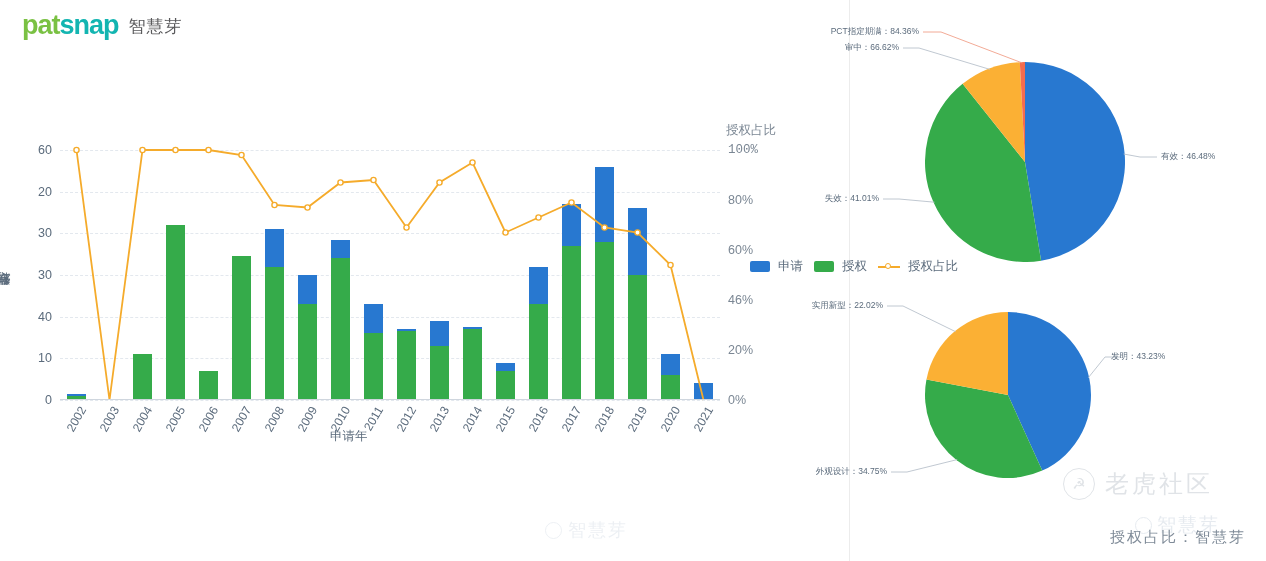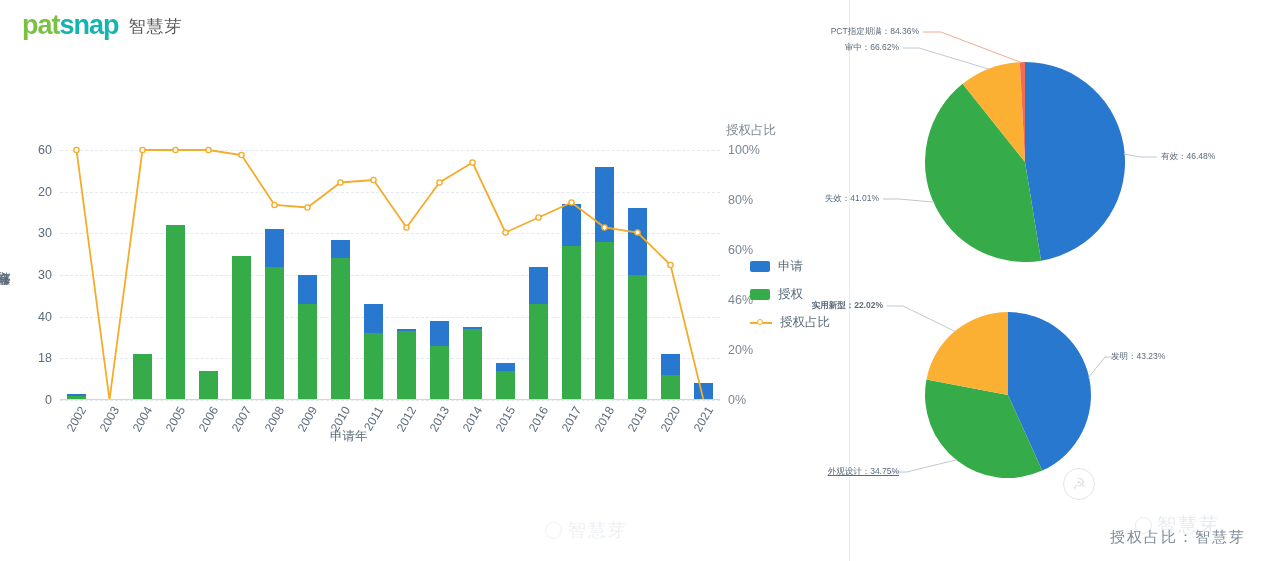--- a/index.html
+++ b/index.html
@@ -38,21 +38,21 @@
   .xlabels{position:absolute;left:60px;top:calc(40px + 250px);width:660px;height:60px;display:flex;}
   .xslot{flex:1;position:relative;}
   .xlab{position:absolute;left:50%;top:4px;font-size:12px;color:#5b6b7c;white-space:nowrap;
         transform-origin:left top;transform:rotate(-60deg) translate(-100%,0);}
   #ylabel-left{position:absolute;left:-4px;top:185px;font-size:12.5px;color:#5b6b7c;
         writing-mode:vertical-rl;transform:rotate(180deg);white-space:nowrap;}
   #xlabel{position:absolute;left:330px;top:318px;font-size:12.5px;color:#5b6b7c;}
   #ylabel-right{position:absolute;left:726px;top:12px;font-size:12.5px;color:#7b8794;white-space:nowrap;}
 
   
-  #legend{position:absolute;left:750px;top:258px;display:flex;flex-direction:column;gap:11px;}
+  #legend{position:absolute;left:750px;top:258px;display:flex;flex-direction:row;gap:11px;}
   .lg-item{display:flex;align-items:center;gap:8px;font-size:12.5px;color:#5b6b7c;}
   .lg-swatch{width:20px;height:11px;border-radius:2px;}
   .lg-line{width:22px;height:11px;position:relative;}
   .lg-line::before{content:"";position:absolute;left:0;top:5px;width:22px;height:2px;background:#f5ab2b;}
   .lg-line::after{content:"";position:absolute;left:7px;top:2px;width:6px;height:6px;border-radius:50%;
                   background:#fff;border:1.6px solid #f5ab2b;box-sizing:border-box;}
 
   
   .pie-wrap{position:absolute;}
   .pie-label{position:absolute;font-size:8.5px;color:#5b6b7c;white-space:nowrap;}
@@ -97,34 +97,34 @@
           <div class="grid-line" style="top: 250px;"></div>
           <div class="grid-line" style="top: 208.333px;"></div>
           <div class="grid-line" style="top: 166.667px;"></div>
           <div class="grid-line" style="top: 125px;"></div>
           <div class="grid-line" style="top: 83.3333px;"></div>
           <div class="grid-line" style="top: 41.6667px;"></div>
           <div class="grid-line" style="top: 0px;"></div>
         </div>
       <div id="yticks">
           <div class="ytick" style="top: 250px;">0</div>
-          <div class="ytick" style="top: 208.333px;">18</div>
+          <div class="ytick" style="top: 208.333px;">10</div>
           <div class="ytick" style="top: 166.667px;">40</div>
           <div class="ytick" style="top: 125px;">30</div>
           <div class="ytick" style="top: 83.3333px;">30</div>
           <div class="ytick" style="top: 41.6667px;">20</div>
           <div class="ytick" style="top: 0px;">60</div>
         </div>
       <div id="yticksR">
           <div class="ytick-r" style="top: 250px;">0%</div>
           <div class="ytick-r" style="top: 200px;">20%</div>
           <div class="ytick-r" style="top: 150px;">46%</div>
           <div class="ytick-r" style="top: 100px;">60%</div>
           <div class="ytick-r" style="top: 50px;">80%</div>
-          <div class="ytick-r" style="top: 0px;">100%</div>
+          <div class="ytick-r" style="top: 0px; font-family: Liberation Mono, monospace;">100%</div>
         </div>
       <div class="bars" id="bars">
           <div class="barslot">
             <div class="bar">
               <div class="seg-apply" style="height: 2.08333px;"></div>
               <div class="seg-grant" style="height: 4.16667px;"></div>
             </div>
           </div>
           <div class="barslot">
             <div class="bar">
@@ -366,31 +366,32 @@
         <path d="M 83 83 L 83.00 0.00 A 83 83 0 0 1 117.25 158.60 Z" fill="#2878d0"></path>
         <path d="M 83 83 L 117.25 158.60 A 83 83 0 0 1 1.45 67.55 Z" fill="#35ab4a"></path>
         <path d="M 83 83 L 1.45 67.55 A 83 83 0 0 1 83.00 0.00 Z" fill="#fbb034"></path>
       </svg>
       <svg class="pie-svg-lead" width="686" height="326" viewBox="0 0 686 326" style="left: -260px; top: -80px;">
         <path d="M 423.3 145.7 L 440.0 125.0 L 456.0 125.0" fill="none" stroke="#b9c2cc" stroke-width="0.9"></path>
         <path d="M 292.2 227.6 L 242.0 240.0 L 226.0 240.0" fill="none" stroke="#b9c2cc" stroke-width="0.9"></path>
         <path d="M 290.6 99.7 L 238.0 74.0 L 222.0 74.0" fill="none" stroke="#b9c2cc" stroke-width="0.9"></path>
       </svg>
       <div class="pie-label" style="left: 186px; top: 39px;">发明：43.23%</div>
-      <div class="pie-label" style="left: auto; top: 154px; right: 192px; text-decoration: underline;">外观设计：34.75%</div>
-      <div class="pie-label" style="left: auto; top: -12px; right: 208px; font-weight: bold;">实用新型：22.02%</div>
+      <div class="pie-label" style="left: auto; top: 154px; right: 204px;">外观设计：34.75%</div>
+      <div class="pie-label" style="left: auto; top: -12px; right: 208px;">实用新型：22.02%</div>
     </div>
 
   <div id="wm-zhy-center">
     <span class="ring"></span>
     <span class="txt">智慧芽</span>
   </div>
 
   <div id="wm-tiger">
     <span class="ring">☭</span>
+    <span class="txt">老虎社区</span>
   </div>
 
   <div id="wm-zhy">
     <span class="ring"></span>
     <span class="txt">智慧芽</span>
   </div>
 
   <div id="wm-source">授权占比：智慧芽</div>
 
 </div>

